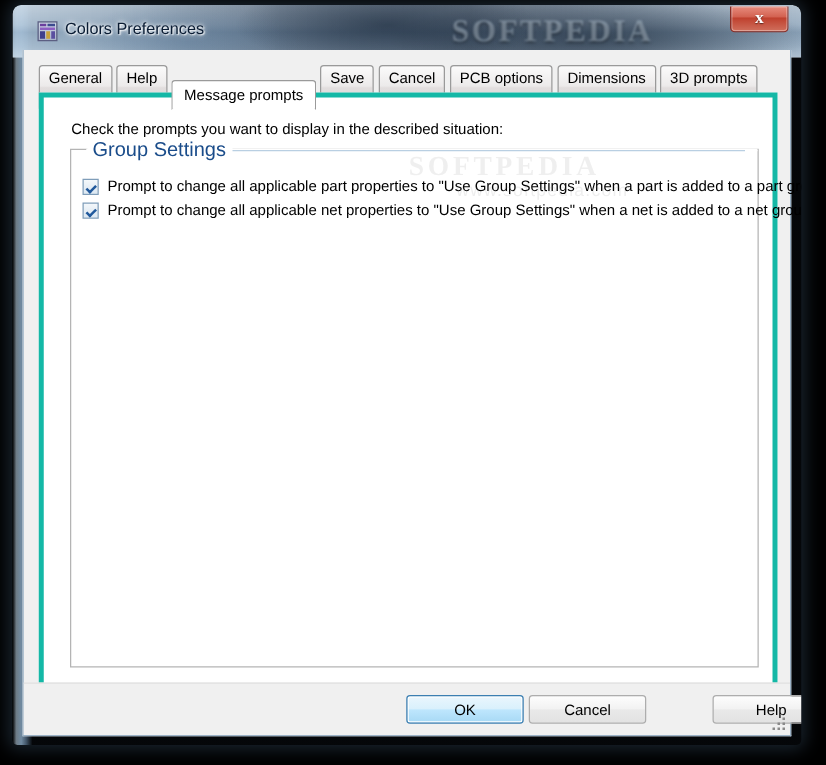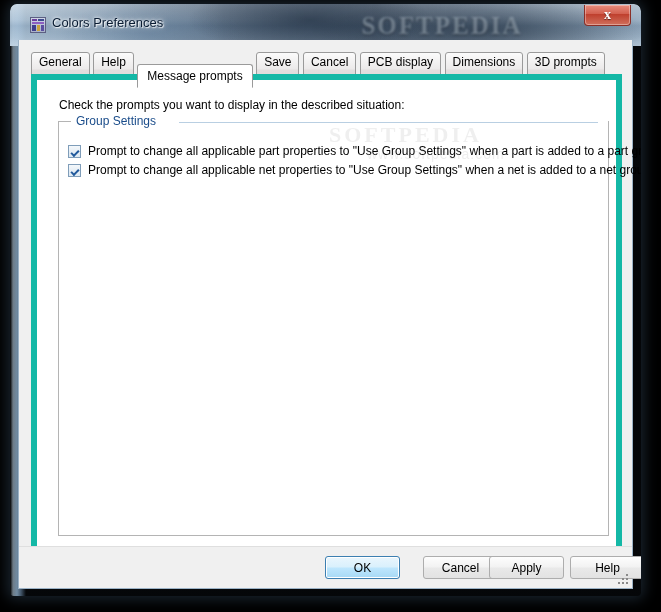--- a/index.html
+++ b/index.html
@@ -213,21 +213,21 @@
   }
 
   
   #tabpanel {
     position: absolute;
     left: 12px;
     top: 34px;
     width: 591px;
     height: 489px;
     background: #ffffff;
-    border: 6px solid #14b8a6;
+    border: 4px solid #14b8a6;
     box-sizing: border-box;
   }
 
   #intro-text {
     position: absolute;
     left: 22px;
     top: 18px;
     font-size: 12px;
     color: #000000;
     user-select: none;
@@ -243,21 +243,21 @@
     border: 1px solid #b4b4b4;
     box-sizing: border-box;
   }
   #group-legend {
     position: absolute;
     left: 13px;
     top: -8px;
     height: 15px;
     padding: 0 5px 0 4px;
     background: #ffffff;
-    font-size: 12px;
+    font-size: 16px;
     color: #1a4c8a;
     user-select: none;
     text-align: center;
   }
   #group-legend-rule {
     position: absolute;
     left: 120px;
     right: 10px;
     top: 0px;
     height: 1px;
@@ -355,21 +355,21 @@
     bottom: 0;
     width: 613px;
     height: 42px;
     background: #f0f0f0;
     border-top: 1px solid #dfdfdf;
     box-sizing: border-box;
   }
   .dlgbtn {
     position: absolute;
     top: 9px;
-    width: 75px;
+    width: 94px;
     height: 23px;
     font-size: 12px;
     color: #000000;
     line-height: 22px;
     text-align: center;
     background: linear-gradient(to bottom, #fdfdfd 0%, #f2f2f2 48%, #e9e9e9 52%, #e2e2e2 100%);
     border: 1px solid #adadad;
     border-radius: 3px;
     box-sizing: border-box;
     cursor: pointer;
@@ -429,21 +429,21 @@
     </div>
 
     <div id="client">
 
       <div id="tabstrip">
         <div class="tab">General</div>
         <div class="tab">Help</div>
         <div class="tab active">Message prompts</div>
         <div class="tab">Save</div>
         <div class="tab">Cancel</div>
-        <div class="tab">PCB display</div>
+        <div class="tab">PCB options</div>
         <div class="tab">Dimensions</div>
         <div class="tab">3D prompts</div>
       </div>
 
       <div id="tabpanel">
 
         <div id="intro-text">Check the prompts you want to display in the described situation:</div>
 
         <div id="groupbox">
           <div id="legend-mask"></div>
@@ -463,21 +463,20 @@
         </div>
 
         <div id="content-wm">SOFTPEDIA</div>
         <div id="content-wm2">www.softpedia.com</div>
 
       </div>
 
       <div id="buttonbar">
         <div class="dlgbtn default" id="btn-ok">OK</div>
         <div class="dlgbtn" id="btn-cancel">Cancel</div>
-        <div class="dlgbtn" id="btn-apply">Apply</div>
         <div class="dlgbtn" id="btn-help">Help</div>
 
         <div id="grip">
           <s style="left:9px; top:1px;"></s>
           <s style="left:5px; top:5px;"></s>
             <s style="left:9px; top:5px;"></s>
           <s style="left:1px; top:9px;"></s>
             <s style="left:5px; top:9px;"></s>
             <s style="left:9px; top:9px;"></s>
         </div>

